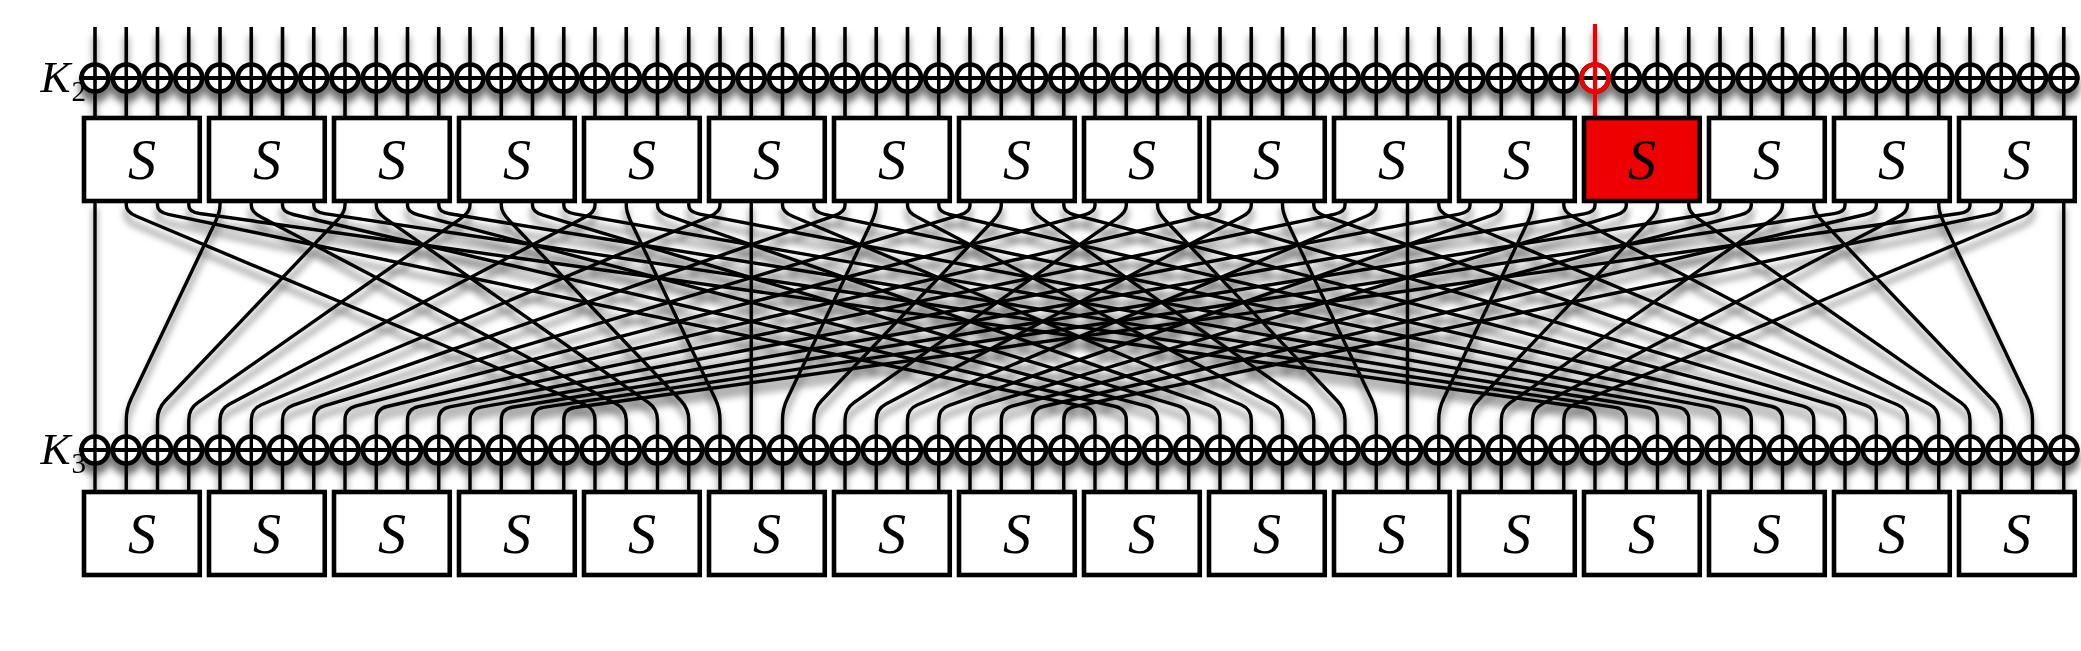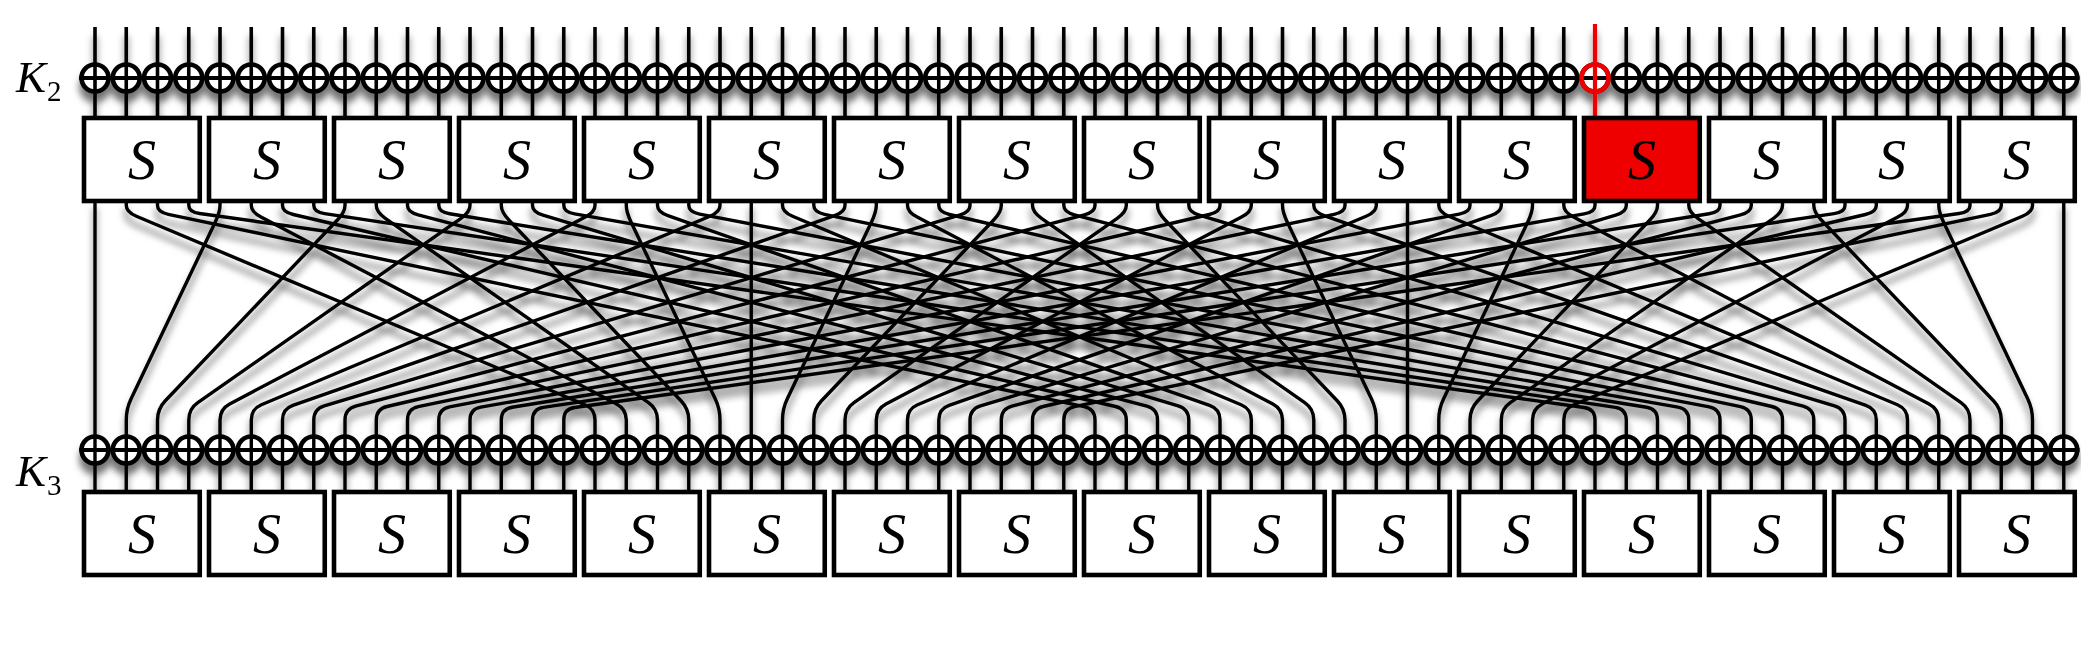--- a/index.html
+++ b/index.html
@@ -13,20 +13,21 @@
   svg{position:absolute;left:0;top:0;}
   .klabel{
     position:absolute;
     left:16px;
     width:70px;
     font-style:italic;
     font-size:45px;
     color:#000;
     line-height:1;
     white-space:nowrap;
+    text-align:right;
   }
   .klabel sub{
     font-size:29px;
     font-style:normal;
     line-height:0;
     vertical-align:-9px;
     margin-left:1px;
   }
   .klabel .kglyph{font-style:italic;}
 </style>
@@ -494,14 +495,14 @@
         <text x="1766.875" y="552.5" text-anchor="middle" font-size="56" font-style="italic" font-family="&quot;Liberation Serif&quot;,&quot;DejaVu Serif&quot;,serif" fill="#000000">S</text>
         <rect x="1834" y="492" width="115.75" height="83" fill="#ffffff" stroke="#000000" stroke-width="4.6"></rect>
         <text x="1891.875" y="552.5" text-anchor="middle" font-size="56" font-style="italic" font-family="&quot;Liberation Serif&quot;,&quot;DejaVu Serif&quot;,serif" fill="#000000">S</text>
         <rect x="1959" y="492" width="115.75" height="83" fill="#ffffff" stroke="#000000" stroke-width="4.6"></rect>
         <text x="2016.875" y="552.5" text-anchor="middle" font-size="56" font-style="italic" font-family="&quot;Liberation Serif&quot;,&quot;DejaVu Serif&quot;,serif" fill="#000000">S</text>
       </g>
     </svg>
 
   <div class="klabel" id="k2-label" style="top:55px;"><span class="kglyph">K</span><sub>2</sub></div>
 
-  <div class="klabel" id="k3-label" style="top:449px;"><span class="kglyph">K</span><sub>3</sub></div>
+  <div class="klabel" id="k3-label" style="top:427px;"><span class="kglyph">K</span><sub>3</sub></div>
 </div>
 
 </body></html>

